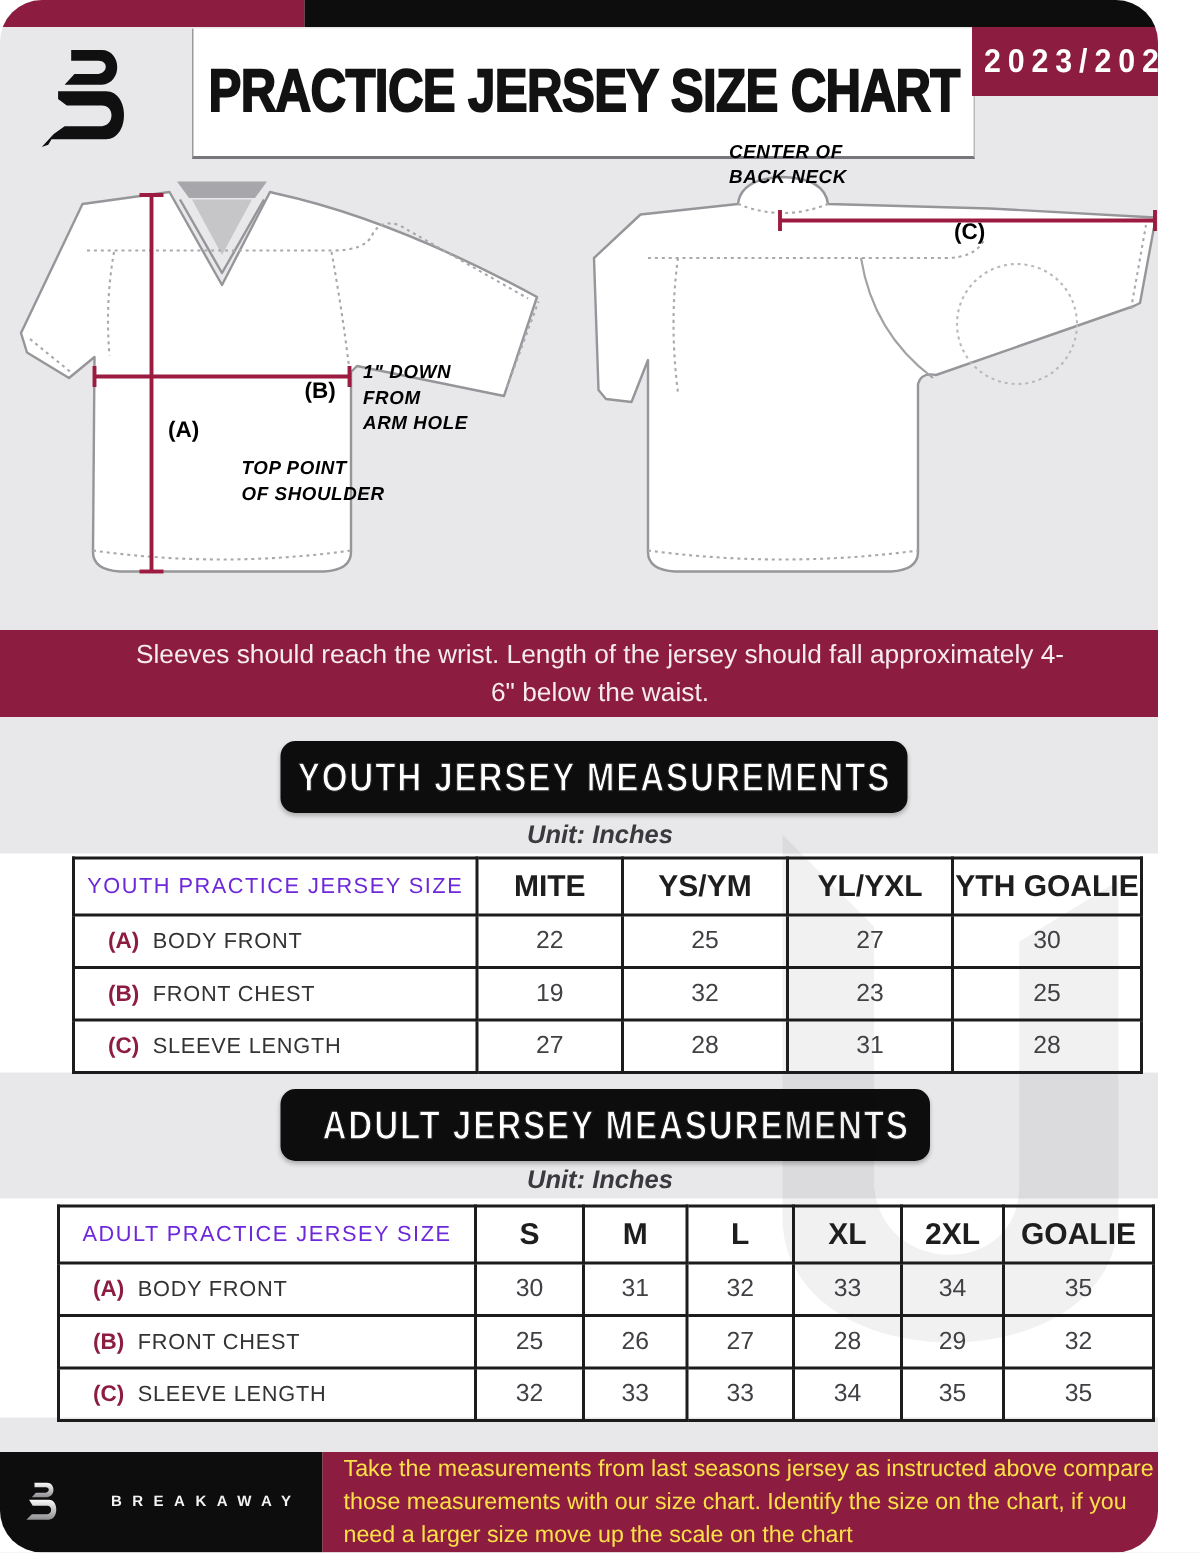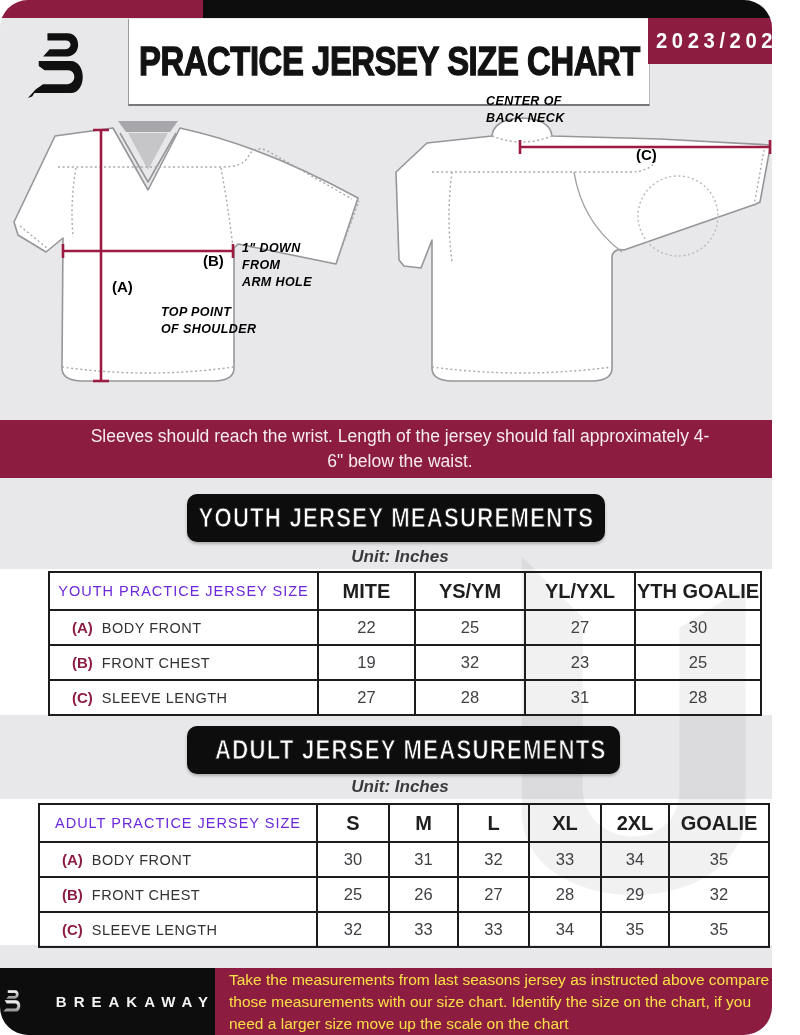--- a/index.html
+++ b/index.html
@@ -64,21 +64,21 @@
   td,th{border:2px solid #1c1c1c;padding:0;text-align:center;vertical-align:middle;background:transparent;}
   th{height:36px;font-weight:bold;font-size:20px;color:#1e1e1e;}
   th.size-col-header{font-weight:normal;font-size:14.5px;color:#6d28d9;letter-spacing:1px;}
   td{height:33px;font-size:16.5px;color:#414145;}
   td.rowlabel{text-align:left;padding-left:22px;font-size:14.5px;letter-spacing:.5px;color:#333336;}
   td.rowlabel .rk{color:#8c1c40;font-weight:bold;font-size:15px;margin-right:9px;letter-spacing:0;}
 
   
   .footer{position:absolute;left:0;top:968px;width:800px;height:67px;display:flex;z-index:3;}
   .footer-black{width:215px;height:100%;background:#0d0d0d;display:flex;align-items:center;justify-content:center;gap:10px;}
-  .footer-black .brand{color:#f2f2f2;font-weight:bold;font-size:15px;letter-spacing:7px;margin-left:20px;}
+  .footer-black .brand{color:#f2f2f2;font-weight:bold;font-size:10px;letter-spacing:7px;margin-left:20px;}
   .footer-maroon{flex:1;background:#8c1c40;display:flex;align-items:center;}
   .footer-maroon p{margin:0;padding:0 14px;color:#fde047;font-size:15.5px;line-height:1.42;}
 </style>
 </head>
 <body>
 
 <div id="poster">
 
   <div class="strip-maroon"></div>
   <div class="strip-black"></div>

